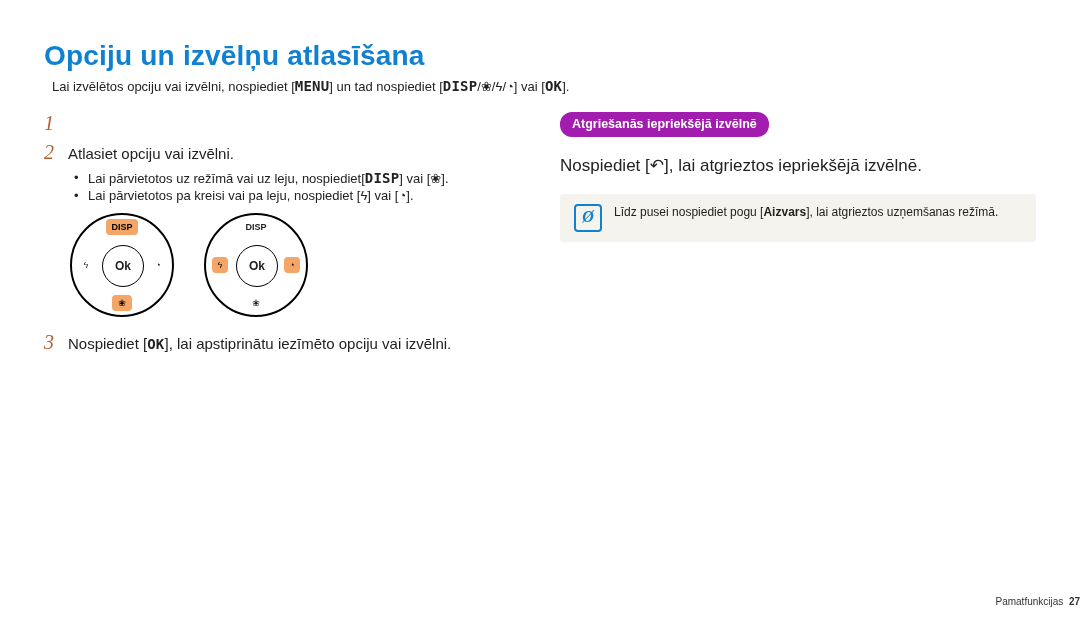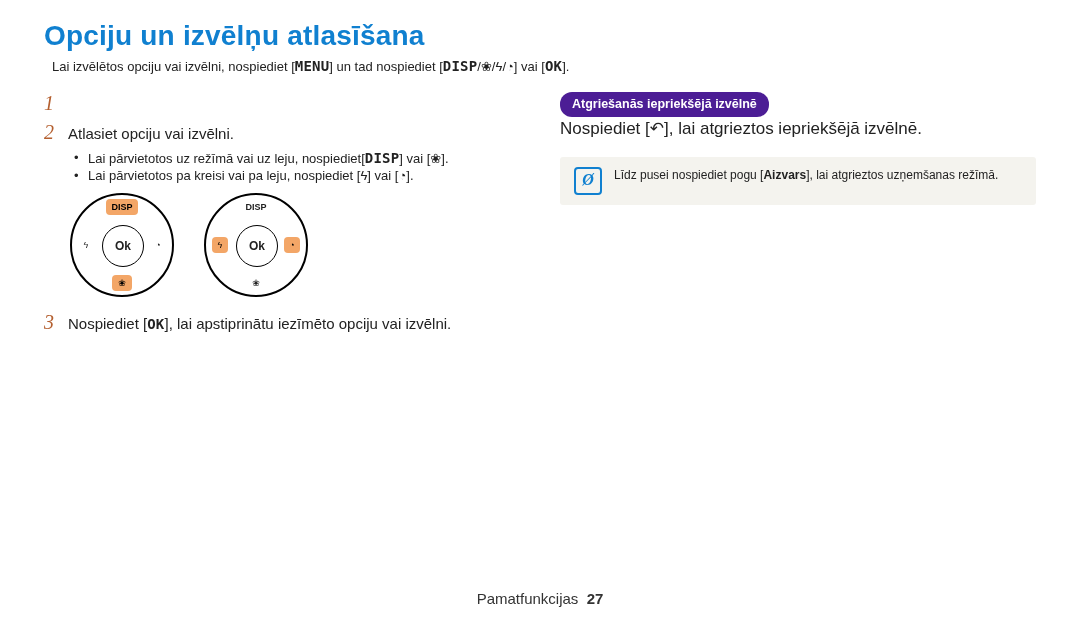--- a/index.html
+++ b/index.html
@@ -1,41 +1,41 @@
 <!DOCTYPE html>
 <html><head>
 <meta charset="utf-8">
 <style>
   html,body { margin:0; padding:0; font-family: Arial, Helvetica, sans-serif; color:#222; background:#fff; }
-  .page { width:1080px; height:621px; box-sizing:border-box; padding:20px 44px 18px 44px; position:relative; }
+  .page { width:1080px; height:621px; box-sizing:border-box; padding:40px 44px 18px 44px; position:relative; }
   h1 { color:#1080d0; font-size:28px; margin:0 0 6px 0; font-weight:700; letter-spacing:0.2px; }
   .intro { font-size:13px; margin:2px 0 18px 8px; }
   .columns { display:flex; gap:40px; }
   .col { flex:1; min-width:0; }
   .step { display:flex; align-items:baseline; gap:10px; margin-bottom:6px; }
   .step-num { color:#b45f2f; font-style:italic; font-family:Georgia,serif; font-size:20px; width:14px; }
   .step-text { font-size:15px; line-height:1.4; }
   .inline-label { font-family: monospace; font-weight:bold; font-size:14px; letter-spacing:0.2px; }
   ul.bullets { list-style:none; padding:0; margin:2px 0 10px 30px; }
   ul.bullets li { font-size:13px; margin:2px 0; display:flex; }
   ul.bullets li .dot { width:14px; flex-shrink:0; }
   .dials { display:flex; gap:30px; margin:4px 0 14px 26px; }
   .dial { width:100px; height:100px; border:2px solid #000; border-radius:50%; position:relative; }
   .dial .center { position:absolute; left:30px; top:30px; width:40px; height:40px; border:1.5px solid #000; border-radius:50%; line-height:40px; text-align:center; font-size:12px; font-weight:bold; }
   .dial .btn { position:absolute; width:32px; height:20px; font-size:9px; text-align:center; line-height:20px; border-radius:4px; }
   .dial .top { left:34px; top:4px; width:32px; height:16px; line-height:16px; font-weight:bold; }
   .dial .bottom { left:40px; bottom:4px; width:20px; height:16px; line-height:16px; }
   .dial .left { left:6px; top:42px; width:16px; height:16px; line-height:16px; }
   .dial .right { right:6px; top:42px; width:16px; height:16px; line-height:16px; }
   .dial .hi { background:#f3a667; color:#000; }
-  .pill { display:inline-block; background:#4c1d95; color:#fff; font-size:12.5px; font-weight:bold; padding:5px 12px 6px 12px; border-radius:12px; margin-bottom:0;text-align:center; }
+  .pill { display:inline-block; background:#a21caf; color:#fff; font-size:12.5px; font-weight:bold; padding:5px 12px 6px 12px; border-radius:12px; margin-bottom:17px;text-align:center; }
   .note-box { background:#f4f3ee; padding:10px 14px; border-radius:3px; display:flex; align-items:flex-start; gap:12px; margin-top:16px; }
   .note-icon { width:24px; height:24px; border:2px solid #1080d0; border-radius:4px; color:#1080d0; text-align:center; line-height:22px; font-style:italic; font-weight:bold; font-family:Georgia,serif; flex-shrink:0; }
   .note-text { font-size:12px; line-height:1.4;text-align:center; }
-  .footer { position:absolute; bottom:14px; left:0; width:100%; text-align:center; font-size:15px; color:#333;margin-top:23px; }
+  .footer { position:absolute; bottom:14px; left:0; width:100%; text-align:right; font-size:10px; color:#333;margin-top:23px; }
   .footer b { font-weight:bold; }
 </style>
 </head>
 <body>
 
 <div class="page">
   <h1>Opciju un izvēlņu atlasīšana</h1>
 
   <div class="intro">
     <span>Lai izvēlētos opciju vai izvēlni, nospiediet [</span><span class="inline-label">MENU</span><span>] un tad nospiediet [</span><span class="inline-label">DISP</span>/<span>❀</span>/<span>ϟ</span>/<span>◔</span><span>] vai [</span><span class="inline-label">OK</span><span>].</span>

